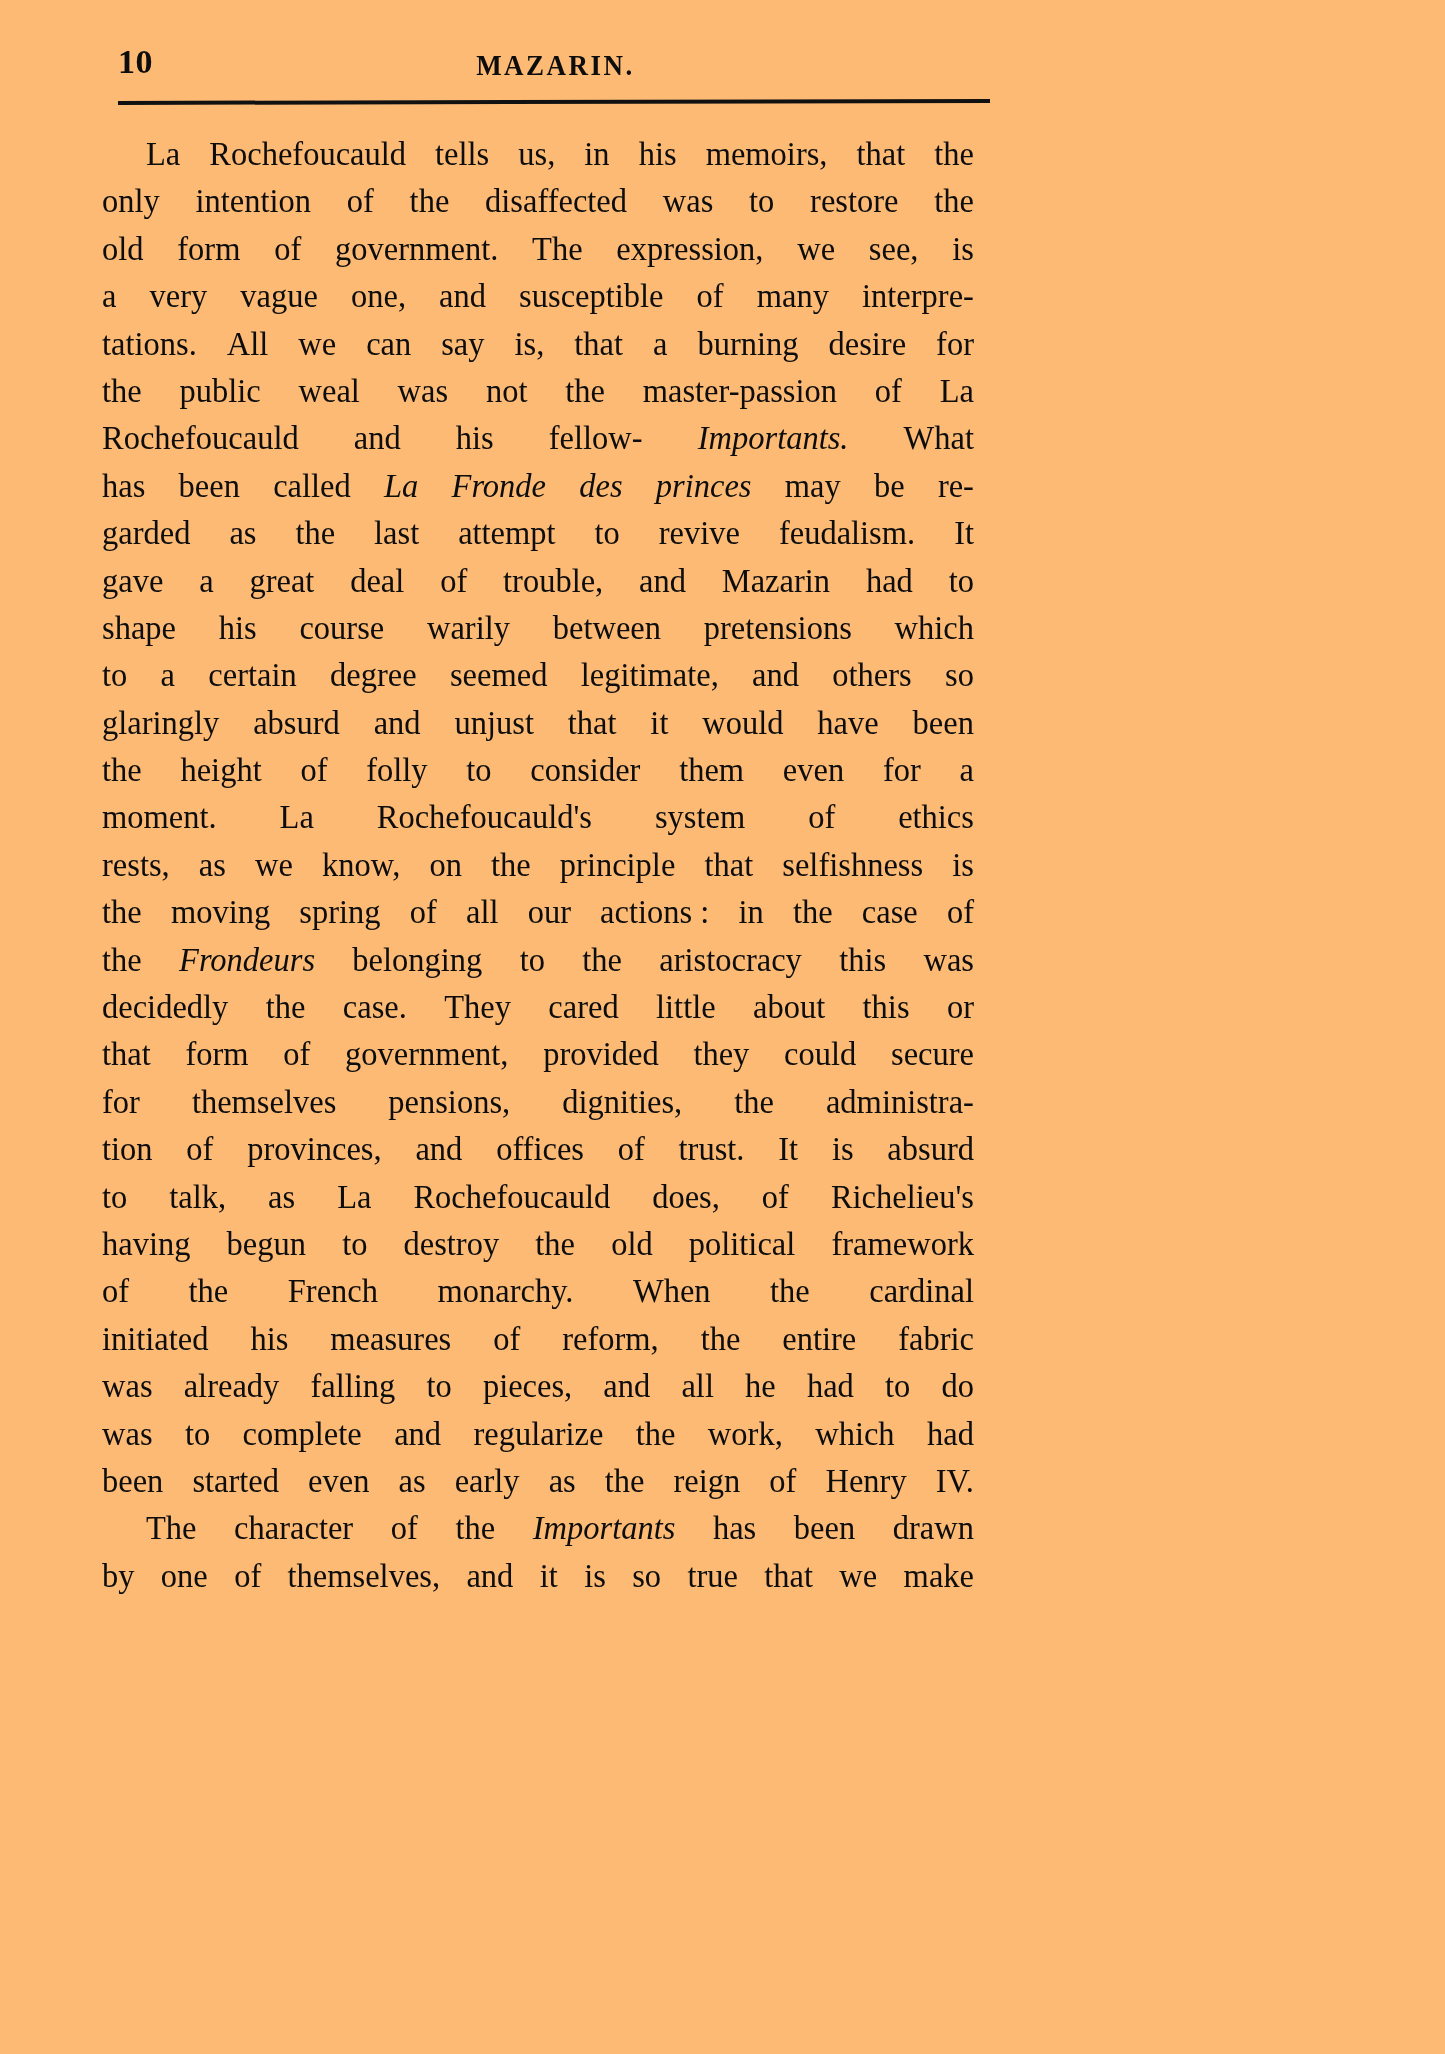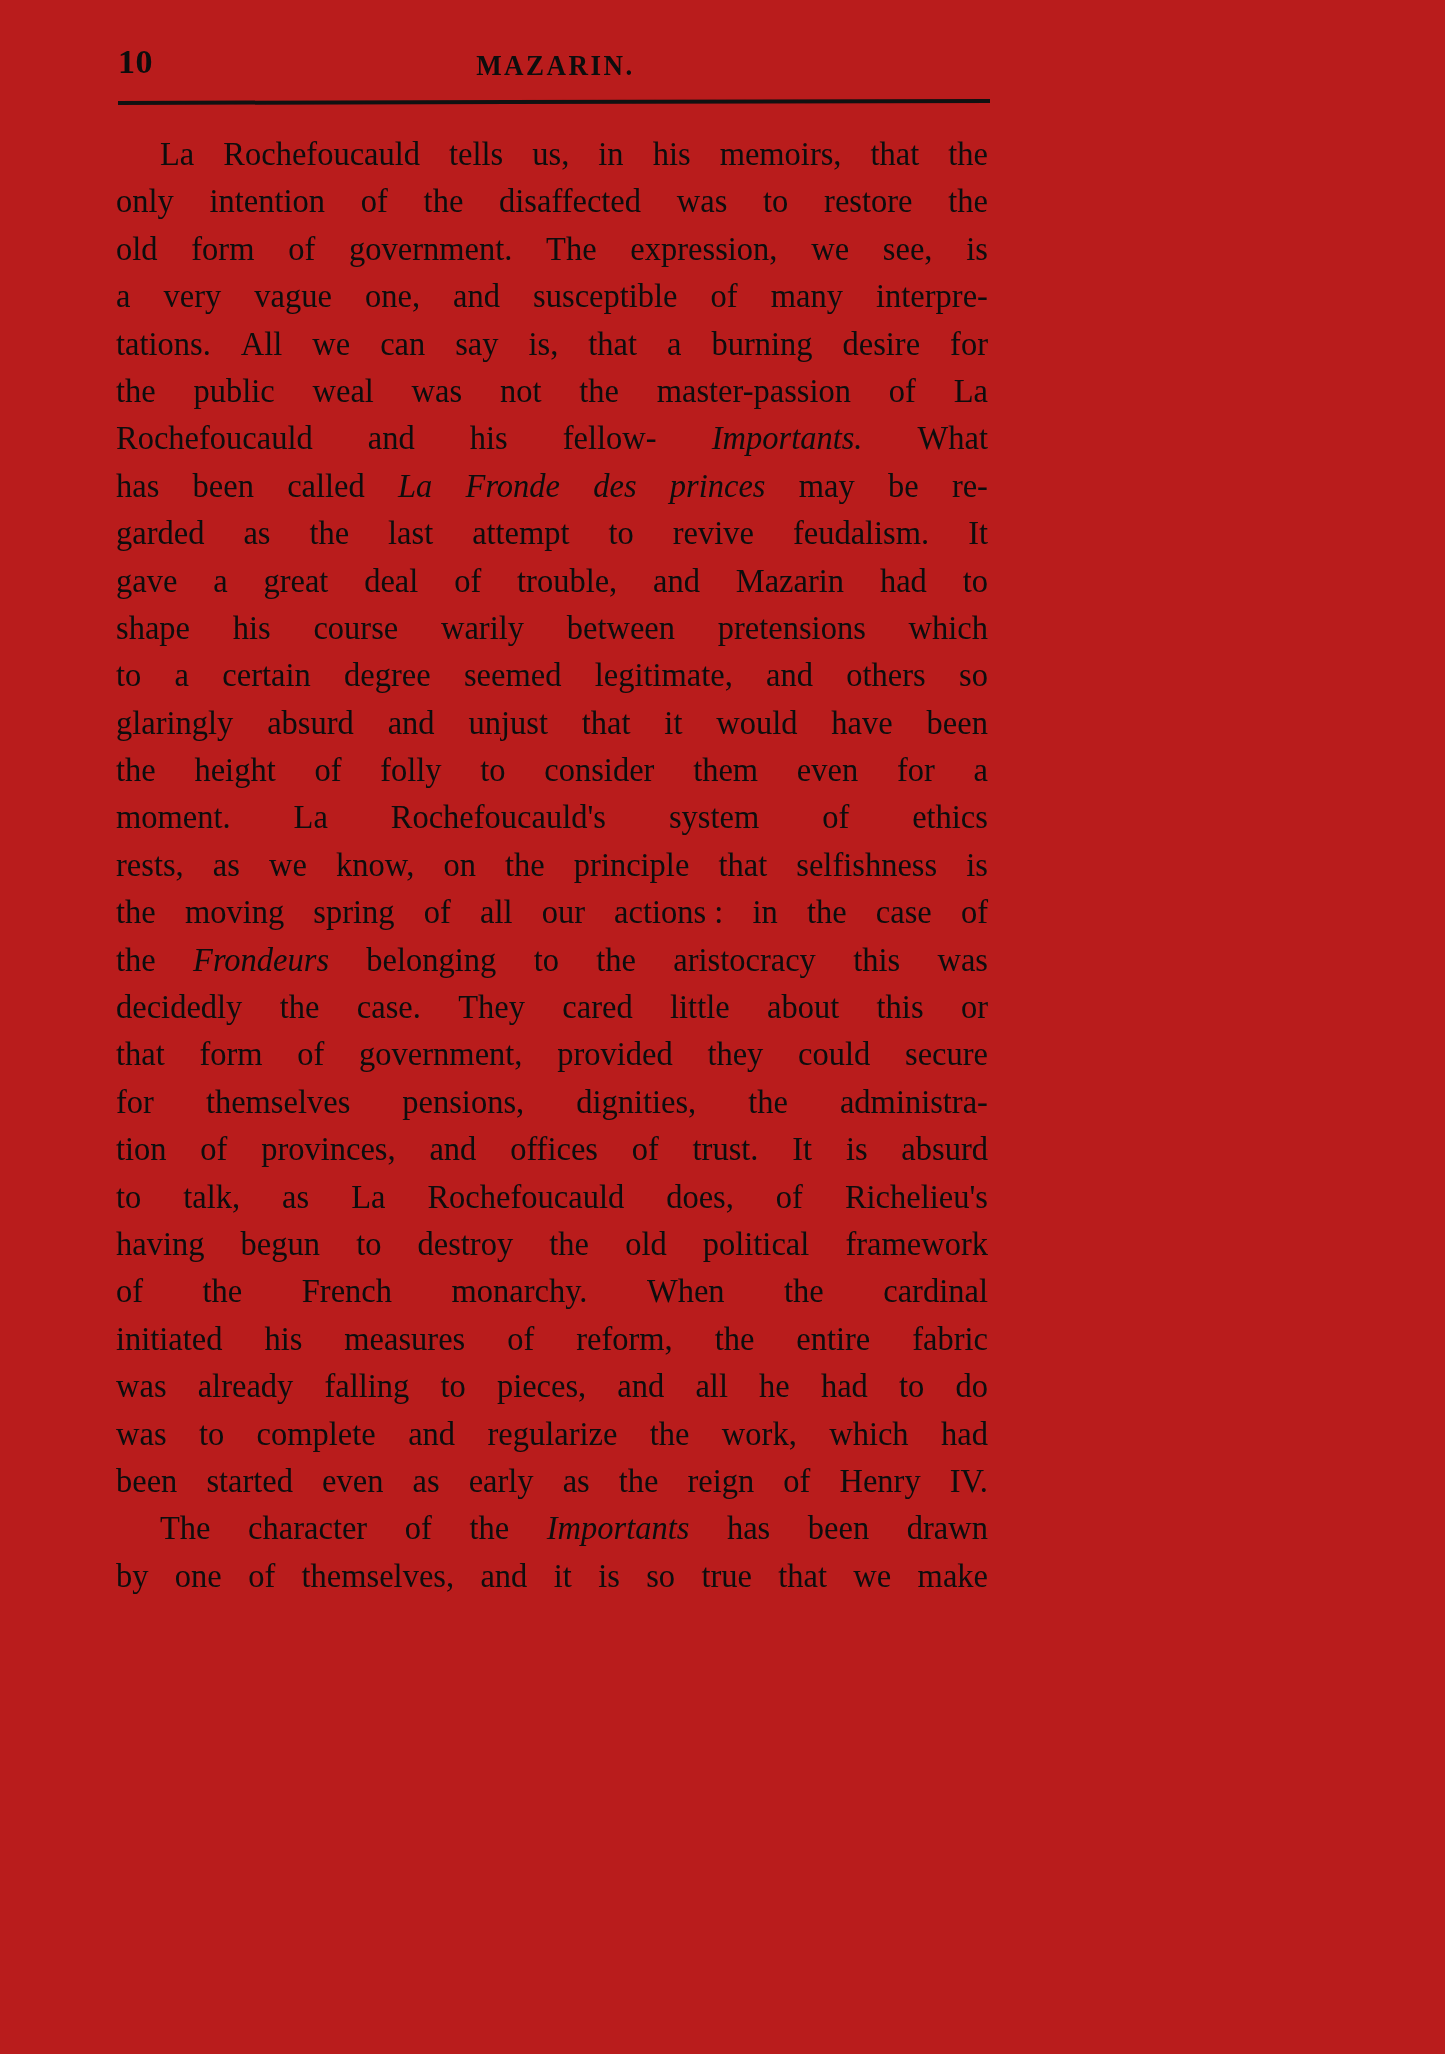--- a/index.html
+++ b/index.html
@@ -12,21 +12,21 @@
     height: 2054px;
     overflow: hidden;
     font-family: "Liberation Serif", "DejaVu Serif", serif;
     color: #0d0d0d;
   }
 
   .page {
     position: relative;
     width: 1445px;
     height: 2054px;
-    background: #b91c1c;
+    background: #fdba74;
     box-sizing: border-box;
   }
 
   
   .running-head {
     position: absolute;
     left: 118px;
     top: 40px;
     width: 875px;
     height: 48px;
@@ -58,21 +58,21 @@
     top: 100px;
     width: 872px;
     height: 4px;
     background: #111;
     transform: rotate(-0.12deg);
   }
 
   
   .textblock {
     position: absolute;
-    left: 116px;
+    left: 102px;
     top: 130px;
     width: 872px;
   }
 
   .line {
     display: flex;
     height: 47.4px;
     align-items: baseline;
     font-size: 32.5px;
     line-height: 47.4px;

